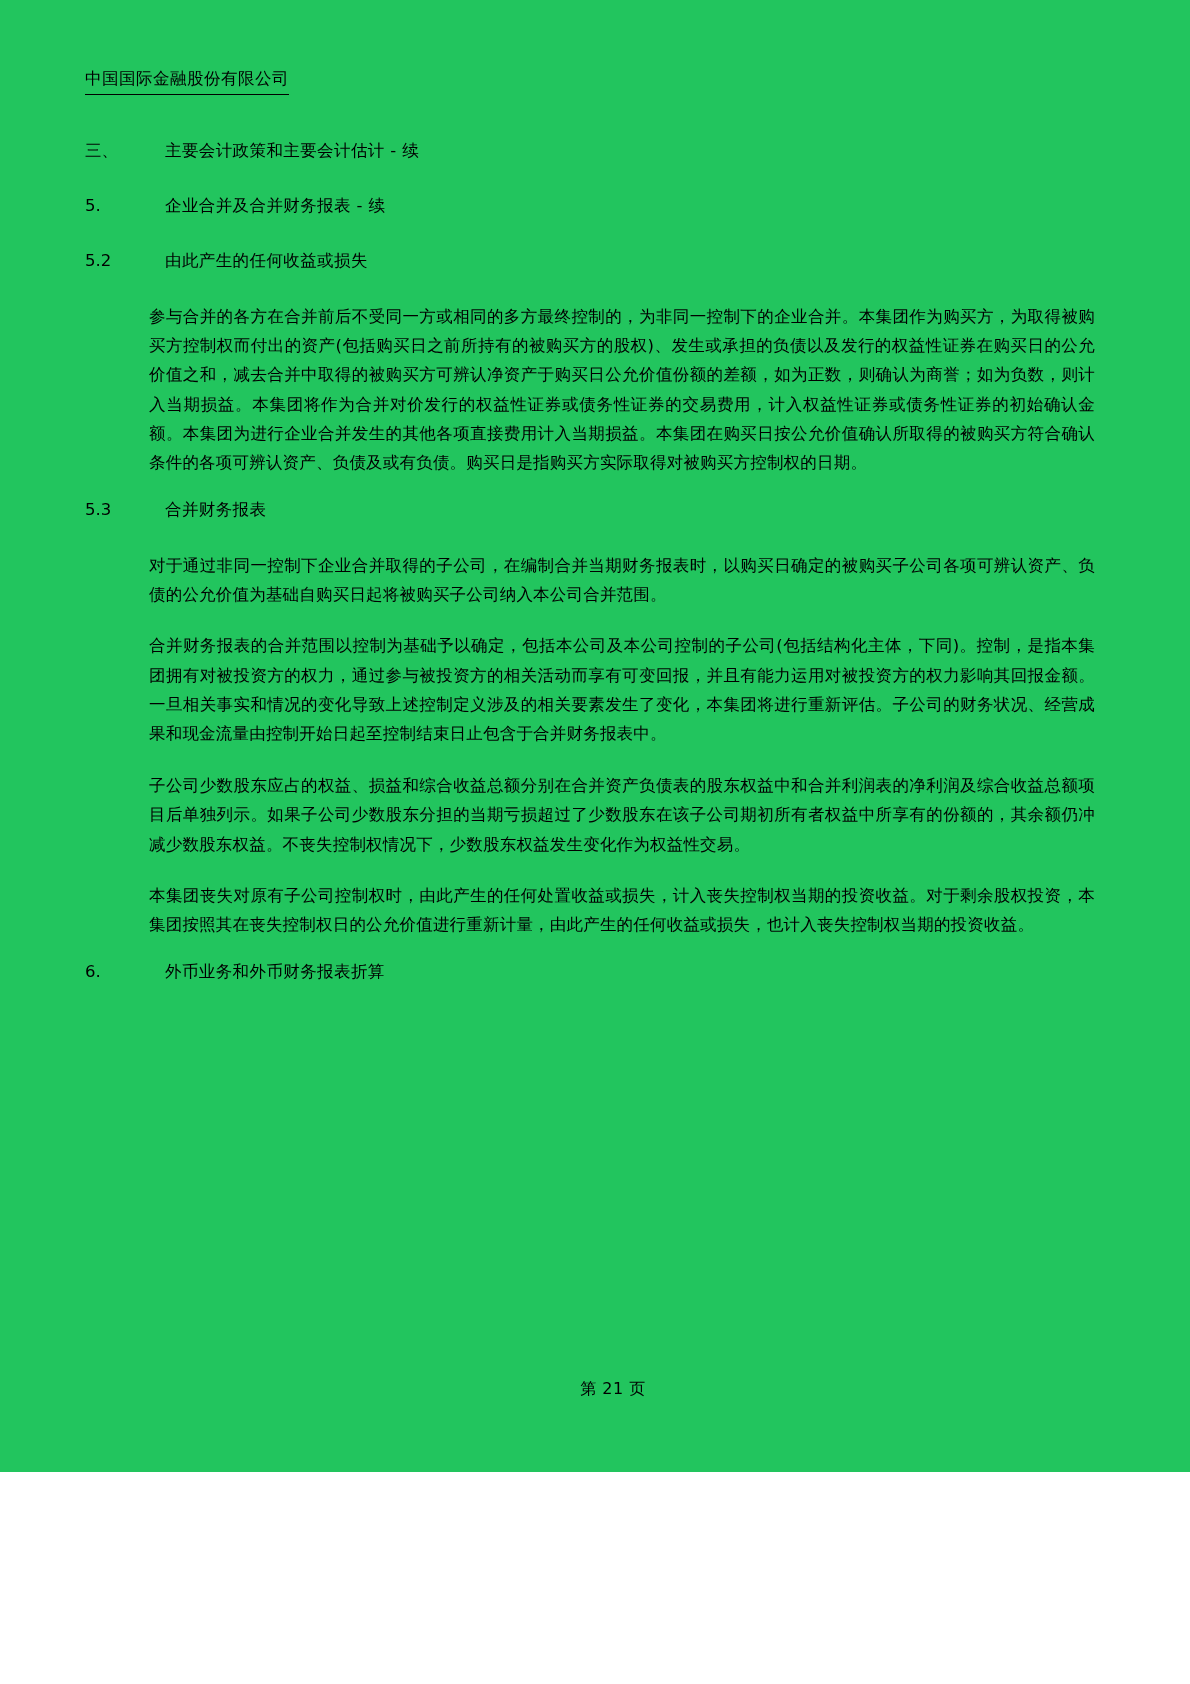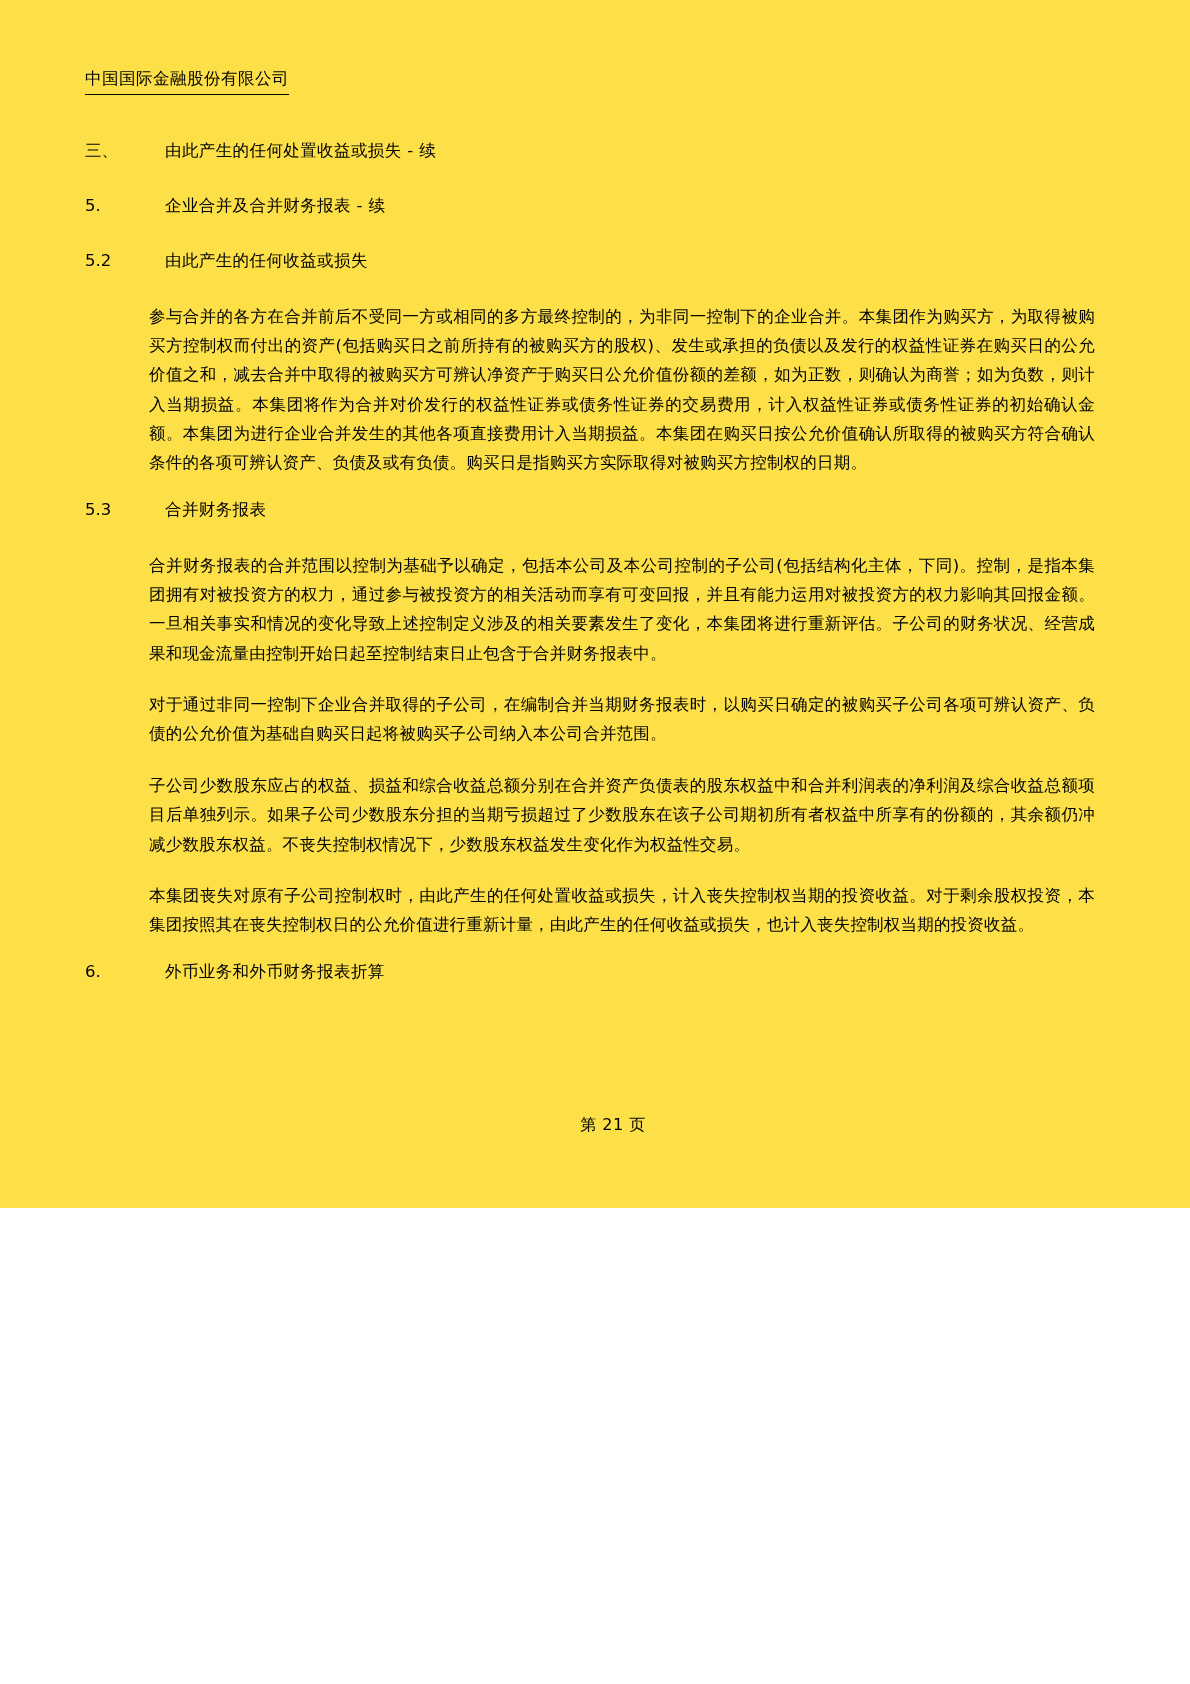--- a/index.html
+++ b/index.html
@@ -7,23 +7,23 @@
     padding: 0;
     background: #ffffff;
   }
   body {
     font-family: "DejaVu Serif", "Liberation Serif", serif;
     color: #000000;
   }
   .page {
     position: relative;
     width: 1190px;
-    height: 1208px;
+    height: 1472px;
     margin: 0 auto;
-    background: #fde047;
+    background: #22c55e;
     box-sizing: border-box;
     padding: 60px 95px 40px 85px;
   }
   .header {
     font-family: "DejaVu Sans", "Liberation Sans", sans-serif;
     font-size: 16.5px;
     letter-spacing: 0.5px;
     padding-bottom: 4px;
     display: inline-block;
     border-bottom: 1px solid #000;
@@ -84,21 +84,21 @@
 <body>
 
 <div class="page">
 
   <div class="header">中国国际金融股份有限公司</div>
 
   <div class="body-area">
 
     <div class="row">
       <div class="num">三、</div>
-      <div class="heading-text">由此产生的任何处置收益或损失 - 续</div>
+      <div class="heading-text">主要会计政策和主要会计估计 - 续</div>
     </div>
 
     <div class="section-gap-1"></div>
 
     <div class="row">
       <div class="num">5.</div>
       <div class="heading-text">企业合并及合并财务报表 - 续</div>
     </div>
 
     <div class="section-gap-2"></div>
@@ -117,22 +117,22 @@
     <div class="spacer-sm"></div>
 
     <div class="row">
       <div class="num">5.3</div>
       <div class="heading-text">合并财务报表</div>
     </div>
 
     <div class="spacer-md"></div>
 
     <div class="para-block">
+      <p class="para">对于通过非同一控制下企业合并取得的子公司，在编制合并当期财务报表时，以购买日确定的被购买子公司各项可辨认资产、负债的公允价值为基础自购买日起将被购买子公司纳入本公司合并范围。</p>
       <p class="para">合并财务报表的合并范围以控制为基础予以确定，包括本公司及本公司控制的子公司(包括结构化主体，下同)。控制，是指本集团拥有对被投资方的权力，通过参与被投资方的相关活动而享有可变回报，并且有能力运用对被投资方的权力影响其回报金额。一旦相关事实和情况的变化导致上述控制定义涉及的相关要素发生了变化，本集团将进行重新评估。子公司的财务状况、经营成果和现金流量由控制开始日起至控制结束日止包含于合并财务报表中。</p>
-      <p class="para">对于通过非同一控制下企业合并取得的子公司，在编制合并当期财务报表时，以购买日确定的被购买子公司各项可辨认资产、负债的公允价值为基础自购买日起将被购买子公司纳入本公司合并范围。</p>
       <p class="para">子公司少数股东应占的权益、损益和综合收益总额分别在合并资产负债表的股东权益中和合并利润表的净利润及综合收益总额项目后单独列示。如果子公司少数股东分担的当期亏损超过了少数股东在该子公司期初所有者权益中所享有的份额的，其余额仍冲减少数股东权益。不丧失控制权情况下，少数股东权益发生变化作为权益性交易。</p>
       <p class="para">本集团丧失对原有子公司控制权时，由此产生的任何处置收益或损失，计入丧失控制权当期的投资收益。对于剩余股权投资，本集团按照其在丧失控制权日的公允价值进行重新计量，由此产生的任何收益或损失，也计入丧失控制权当期的投资收益。</p>
     </div>
 
     <div class="spacer-sm"></div>
 
     <div class="row">
       <div class="num">6.</div>
       <div class="heading-text">外币业务和外币财务报表折算</div>
     </div>

